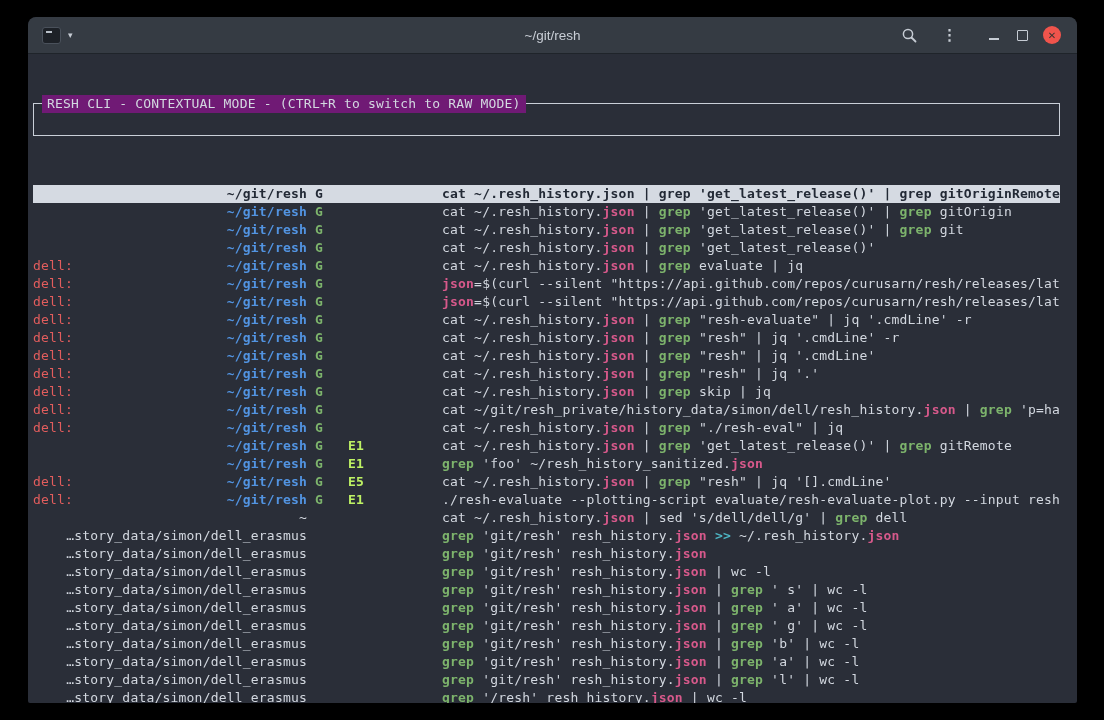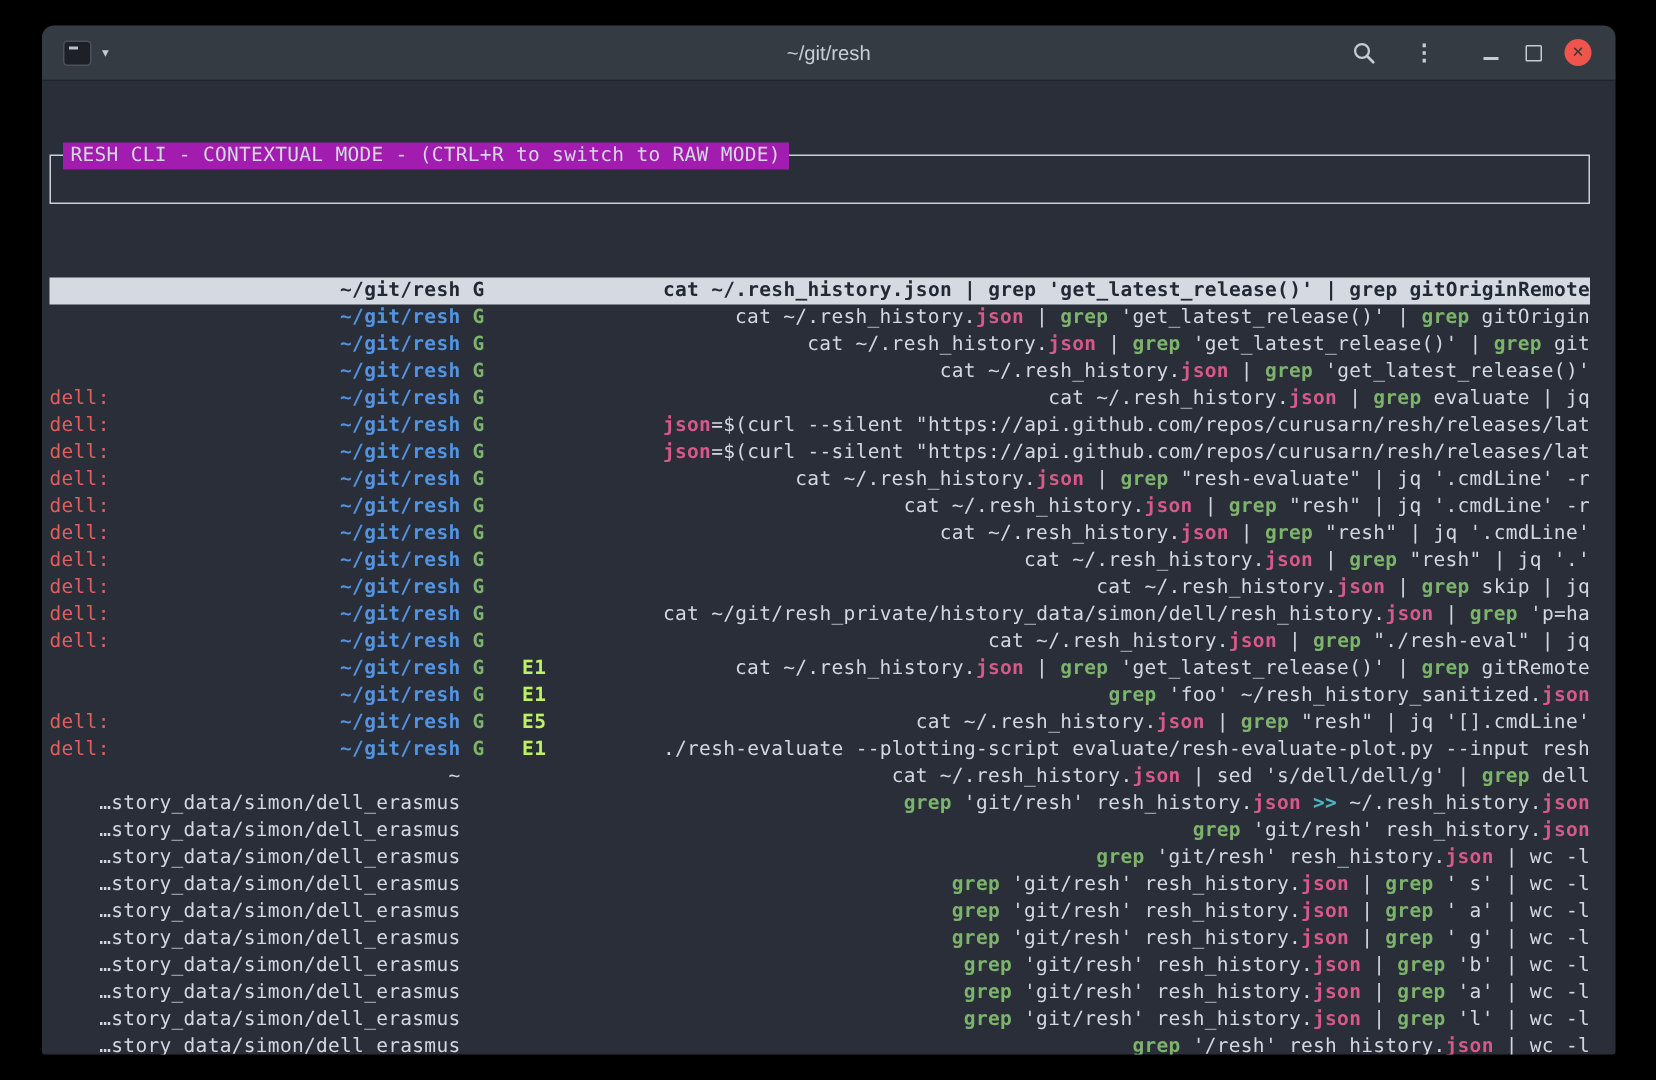--- a/index.html
+++ b/index.html
@@ -70,33 +70,33 @@
   }
   .search-box {
     position:relative;
     border:1px solid #c9cfd8;
     height:33px; box-sizing:border-box;
     padding:8px 0 0 4px;
     margin-bottom:13px;
   }
   .search-box-title {
     position:absolute; top:-9px; left:8px;
-    background:#a21caf; padding:0 5px;
+    background:#701a75; padding:0 5px;
   }
   
   .row { display:flex; height:18px; line-height:18px; white-space:pre; }
   .col-left  { width:274px; flex:none; display:flex; justify-content:space-between; overflow:hidden; }
   .host      { color:#e25d5d; }
   .dir       { margin-left:auto; }
   .dir-current { color:#5294e2; font-weight:700; }
   .dir-plain   { color:#d3d8e0; }
   .col-flags { width:135px; flex:none; padding-left:8px; box-sizing:border-box; }
   .flag-green { color:#7db46c; font-weight:700; }
   .flag-red   { color:#bef264; font-weight:700;margin-left:17px; }
-  .col-cmd   { flex:1; overflow:hidden;text-align:right; }
+  .col-cmd   { flex:1; overflow:hidden; }
   .hl-green { color:#7db46c; font-weight:700; }
   .hl-pink  { color:#d7598b; font-weight:700; }
   .hl-cyan  { color:#4db5c3; font-weight:700; }
   .row.selected { background:#d5dae2; font-weight:700; }
   .row.selected, .row.selected span { color:#222935 !important; }
 </style>
 </head>
 <body>
 
 <div class="window">

